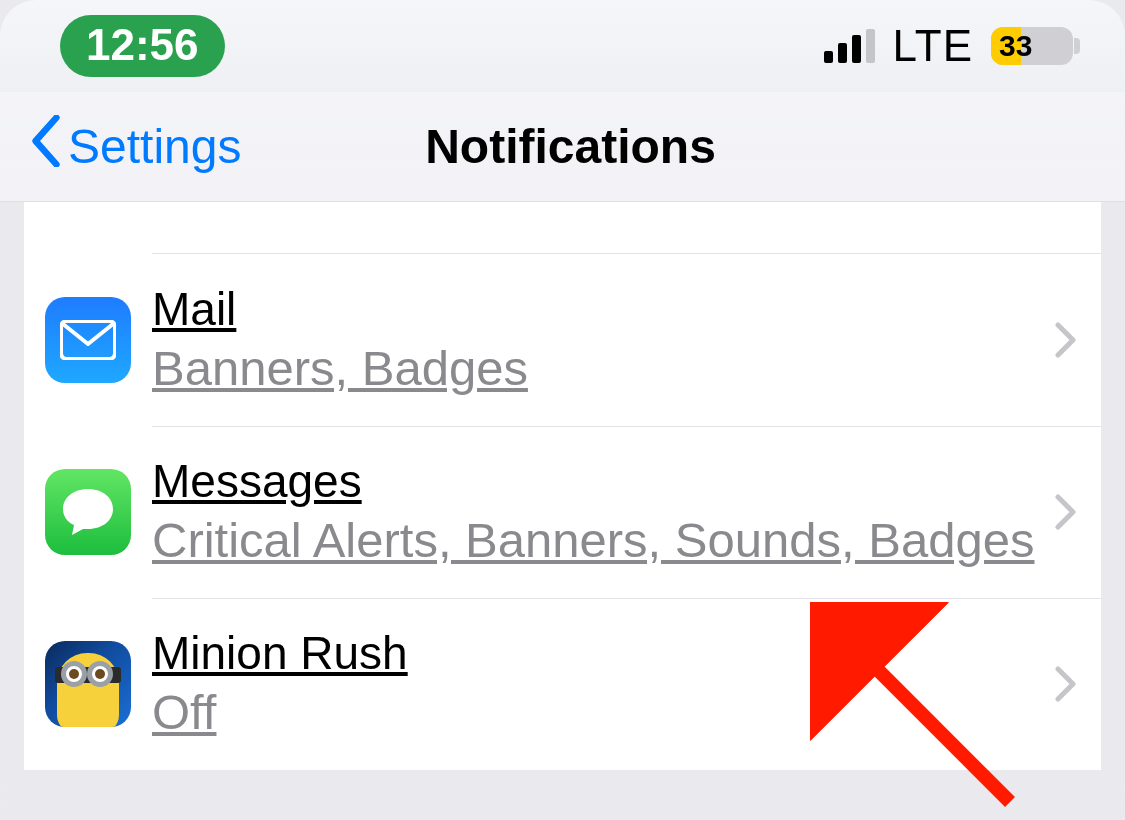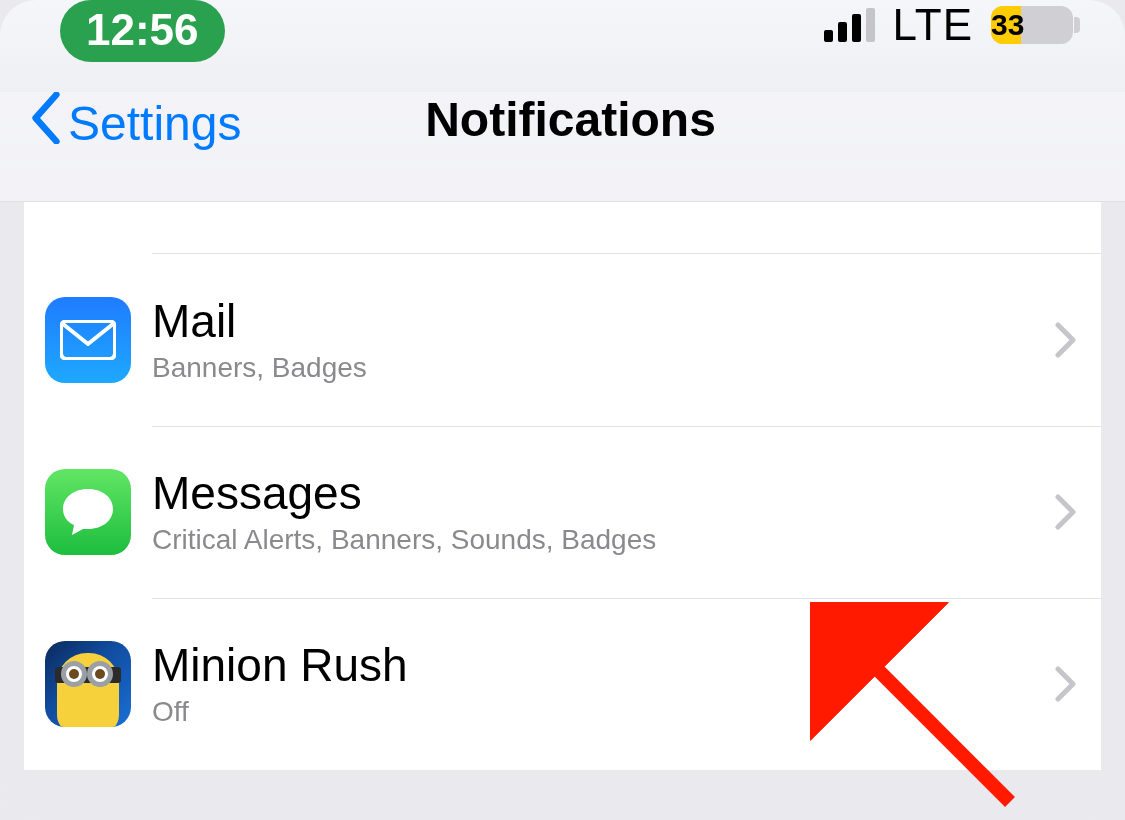--- a/index.html
+++ b/index.html
@@ -14,21 +14,21 @@
     border-radius: 36px;
     overflow: hidden;
     background: linear-gradient(180deg,#f5f6fa 0%, #f1f2f6 60px, #edeef3 120px);
     position: relative;
   }
   
   .statusbar {
     height: 92px;
     width: 100%;
     display: flex;
-    align-items: flex-start;
+    align-items: center;
     justify-content: space-between;
     padding: 0 52px 0 60px;
   }
   .time-pill {
     background: #2aa14e;
     color: #fff;
     font-size: 44px;
     font-weight: 600;
     padding: 8px 26px 10px 26px;
     border-radius: 36px;
@@ -86,28 +86,29 @@
     border-radius: 12px 0 0 12px;
     position: absolute;
     left: 0; top: 0;
   }
   .battery .num {
     position: relative;
     z-index: 2;
     font-size: 30px;
     font-weight: 600;
     color: #000;
+    padding-left: 8px;
   }
 
   
   .navbar {
     height: 110px;
     width: 100%;
     display: flex;
-    align-items: flex-start;
+    align-items: center;
     padding: 0 28px;
     position: relative;
     border-bottom: 1px solid rgba(0,0,0,0.08);
     background: linear-gradient(180deg, rgba(247,247,250,0.6), rgba(243,243,247,0.9));
   }
   .back {
     display: flex;
     align-items: center;
     gap: 4px;
     color: #007aff;
@@ -225,25 +226,27 @@
   .row-text {
     flex: 1;
     min-width: 0;
   }
   .row-title {
     font-size: 46px;
     font-weight: 400;
     color: #000;
     line-height: 1.1;
     margin-bottom: 6px;
+    text-decoration: underline;
   }
   .row-sub {
-    font-size: 28px;
+    font-size: 49px;
     color: #8a8a8e;
     line-height: 1.15;
+    text-decoration: underline;
   }
   .chevron {
     width: 22px;
     flex-shrink: 0;
     color: #c5c5ca;
     margin-left: 12px;
   }
   .chevron svg { width: 22px; height: 36px; display:block; }
 
   

